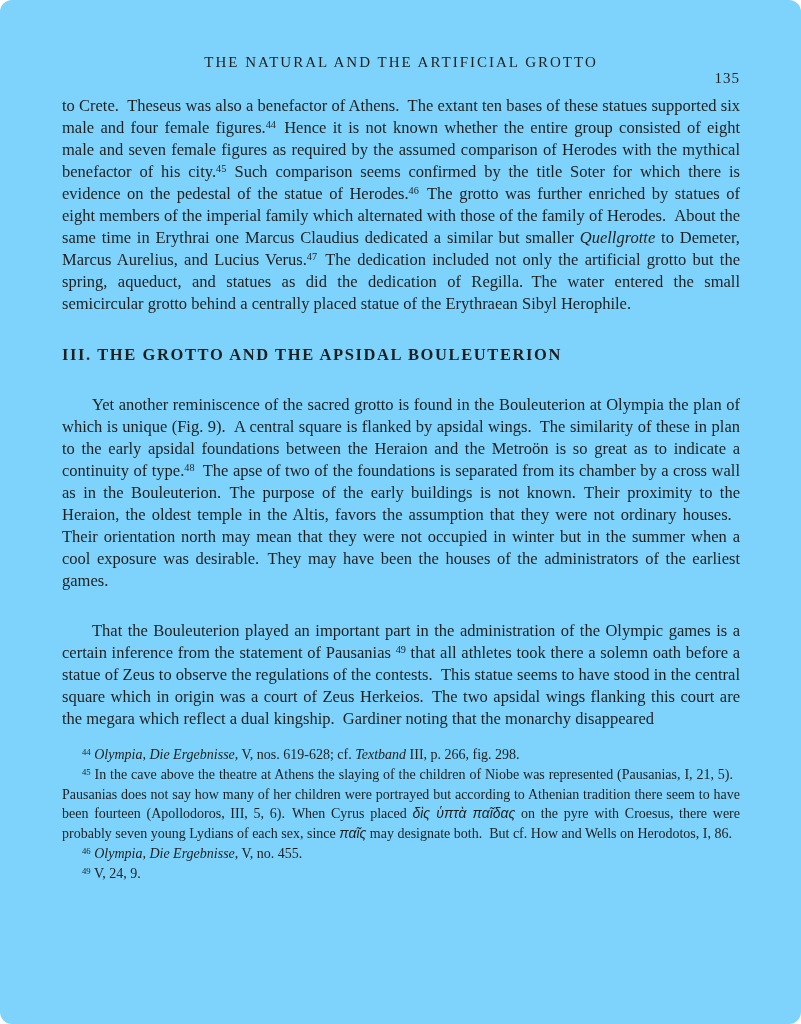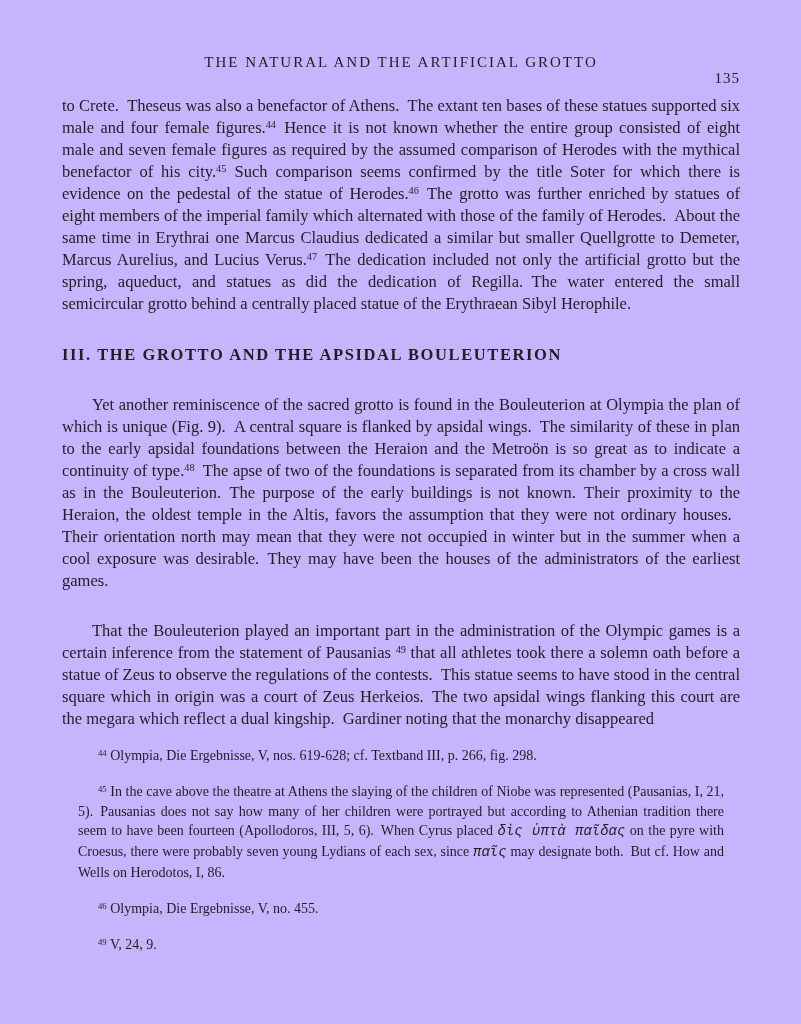--- a/index.html
+++ b/index.html
@@ -5,25 +5,26 @@
   html, body {
     margin: 0;
     padding: 0;
     background: #ffffff;
   }
   .page {
     position: relative;
     width: 801px;
     height: 1024px;
     box-sizing: border-box;
-    background: #c4b5fd;
+    background: #7dd3fc;
     padding: 52px 61px 0 62px;
     font-family: "Liberation Serif", "DejaVu Serif", serif;
     color: #1f1f1f;
     overflow: hidden;
+    border-radius: 12px;
   }
   .running-header {
     position: relative;
     text-align: center;
     height: 20px;
     line-height: 20px;
     margin-bottom: 23px;
   }
   .running-title {
     font-size: 15px;
@@ -56,32 +57,32 @@
     line-height: 22px;
     white-space: nowrap;
   }
   .footnotes {
     margin-top: 15px;
     font-size: 14px;
     line-height: 19.8px;
     text-align: justify;
   }
   .footnote {
-    margin: 16px;
+    margin: 0;
     text-indent: 20px;
   }
   sup {
     font-size: 0.62em;
     line-height: 0;
     vertical-align: baseline;
     position: relative;
     top: -0.45em;
   }
-  .it { }
-  .g  { font-style: italic; font-family: Liberation Mono, monospace; }
+  .it { font-style: italic; }
+  .g  { font-style: italic; font-family: Liberation Sans, sans-serif; }
 </style>
 </head>
 <body>
 
 <div class="page">
 
   <div class="running-header">
     <span class="running-title">THE NATURAL AND THE ARTIFICIAL GROTTO</span>
     <span class="page-number">135</span>
   </div>

